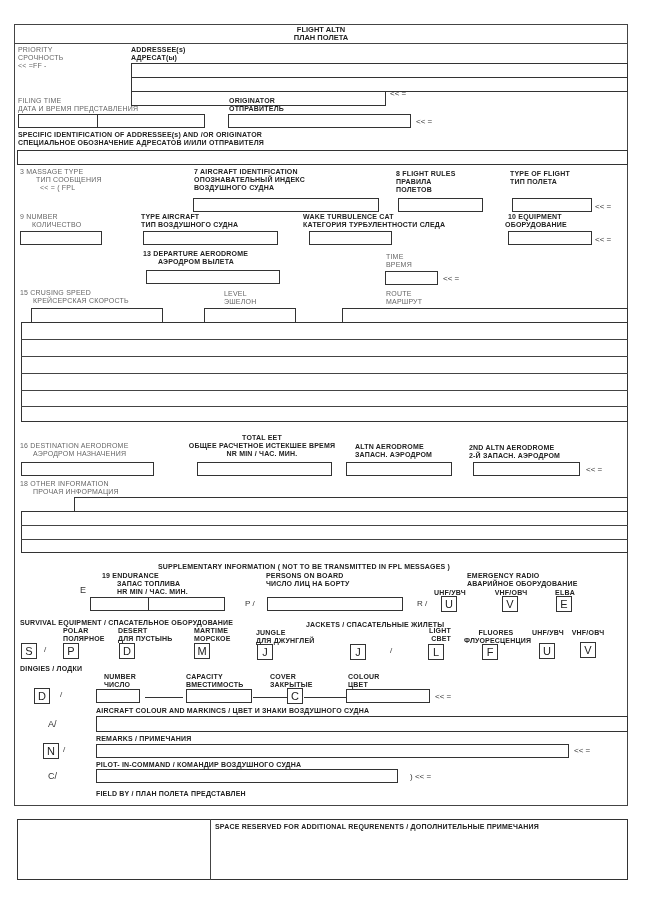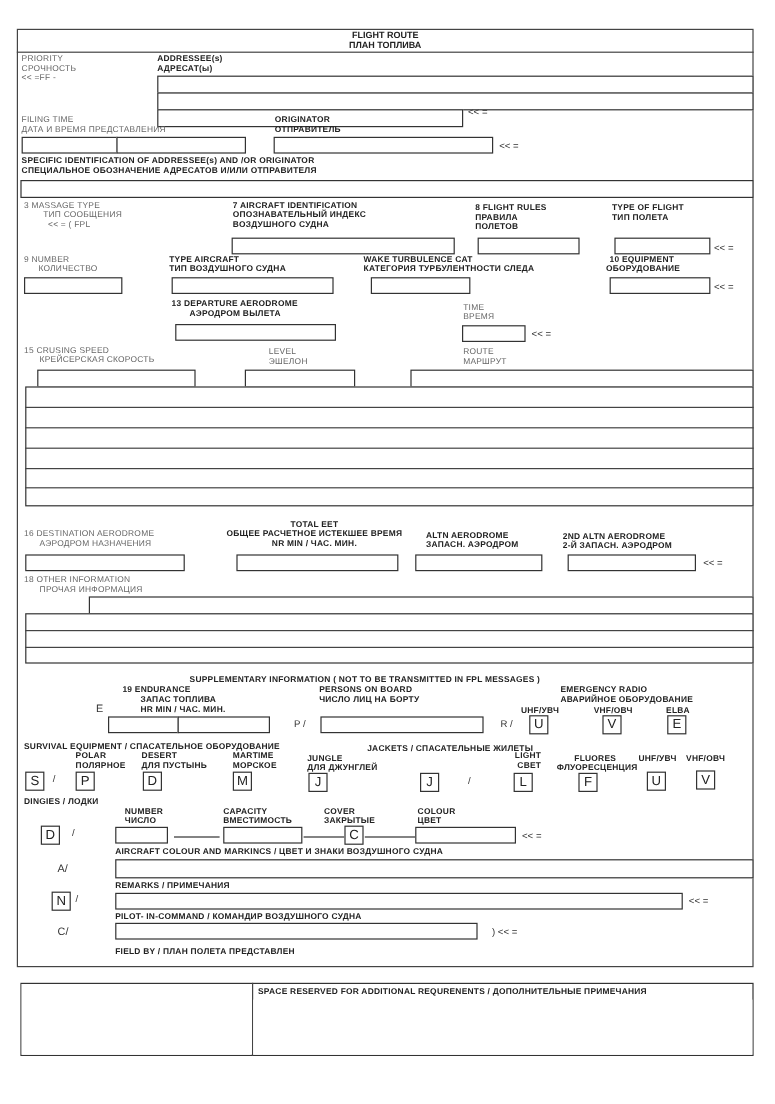--- a/index.html
+++ b/index.html
@@ -22,22 +22,22 @@
     .title { position: absolute; left: 14px; width: 614px; text-align: center;
       font-size: 7.5px; font-weight: bold; line-height: 8px; }
     .prefix { position: absolute; font-size: 9px; color: #333; }
     .dash { position: absolute; height: 0; border-top: 1px solid #333; }
   </style>
 </head>
 <body>
 
 <div class="frame"></div>
 
-<div class="title" style="top:26px;">FLIGHT ROUTE</div>
-<div class="title" style="top:34px;">ПЛАН ТОПЛИВА</div>
+<div class="title" style="top:26px;">FLIGHT ALTN</div>
+<div class="title" style="top:34px;">ПЛАН ПОЛЕТА</div>
 <div class="hline" style="left:14px; top:43px; width:614px;"></div>
 
 <div class="lbl light" style="left:18px; top:46px;">PRIORITY</div>
 <div class="lbl light" style="left:18px; top:54px;">СРОЧНОСТЬ</div>
 <div class="lbl light" style="left:18px; top:62px;">&lt;&lt; =FF -</div>
 <div class="lbl b" style="left:131px; top:46px;">ADDRESSEE(s)</div>
 <div class="lbl b" style="left:131px; top:54px;">АДРЕСАТ(ы)</div>
 <div class="box" style="left:131px; top:63px; width:497px; height:15px;"></div>
 <div class="box" style="left:131px; top:77px; width:497px; height:15px;"></div>
 <div class="box" style="left:131px; top:83px; width:255px; height:15px; top:91px;"></div>

